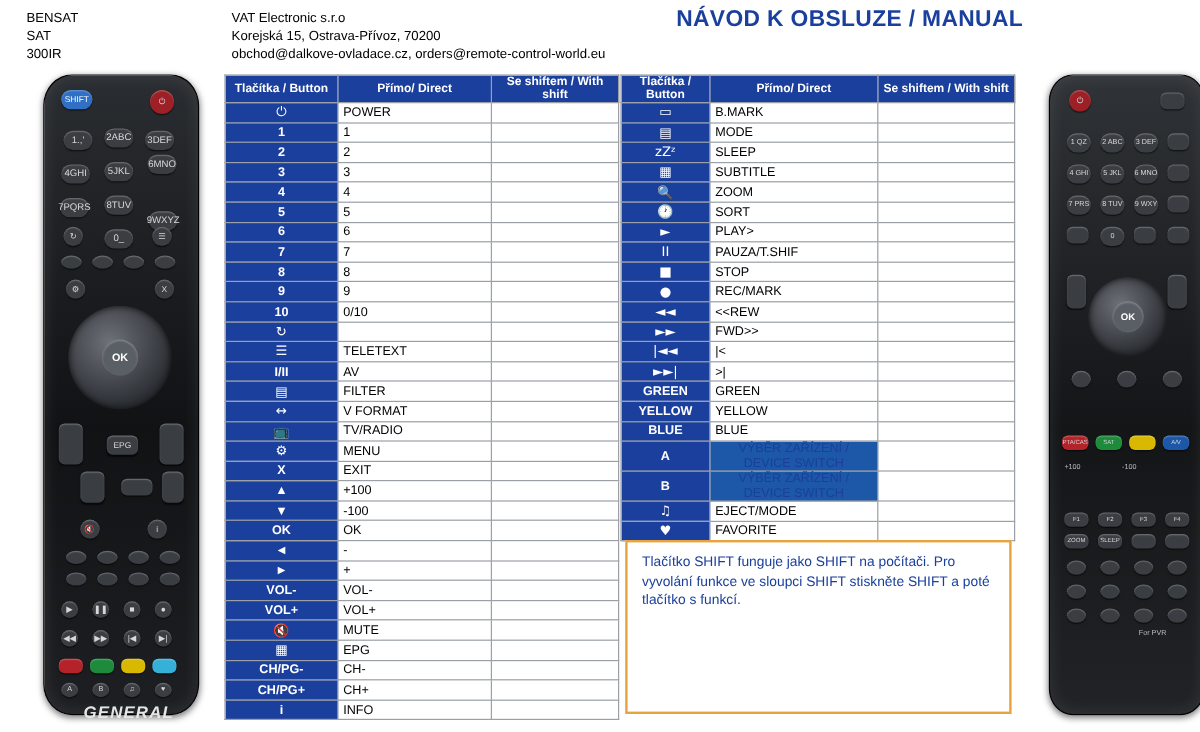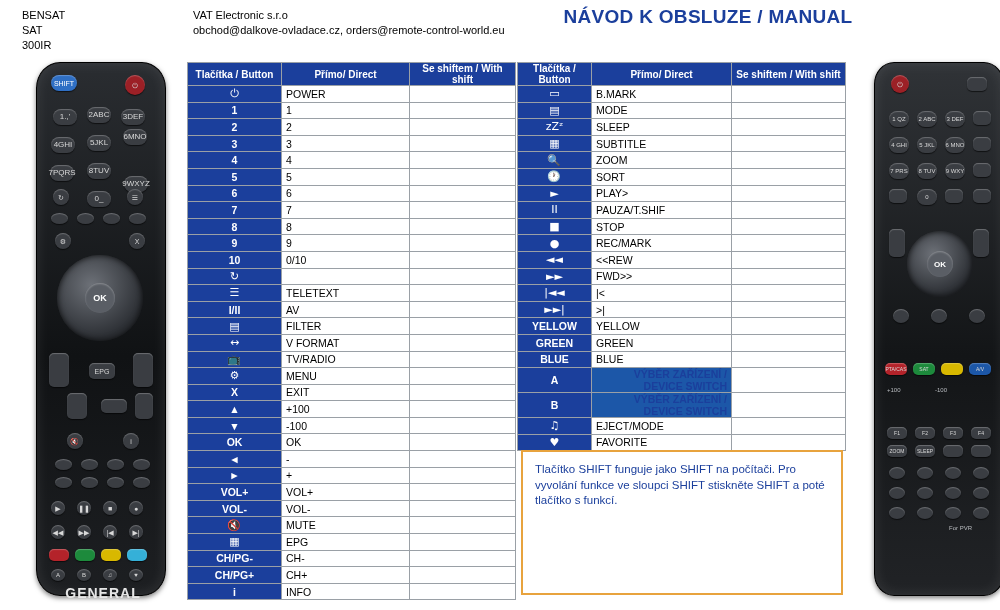--- a/index.html
+++ b/index.html
@@ -28,21 +28,21 @@
   .hdr td{
     background:#1b3f9c;color:#fff;font-weight:bold;text-align:center;font-size:10px;
     height:16px;
   }
   .btncol{
     background:#1b3f9c;color:#ffffff;text-align:center;font-weight:bold;font-size:10.5px;
   }
   .btncol.iconcell{font-family:"DejaVu Sans",sans-serif;font-weight:normal;font-size:11px;}
   .dircol{background:#ffffff;color:#000;}
   .shiftcol{background:#ffffff;}
-  .dircol.blue{color:#1b3f9c;font-weight:bold;text-align:right;}
+  .dircol.blue{color:#1b3f9c;font-weight:normal;text-align:center;}
 
   #table-left{left:169px;top:62px;}
   #table-right{left:499px;top:62px;}
 
   
   #note-box{
     left:503px;top:450px;width:322px;height:145px;
     border:2px solid #e8a33d;background:#fff;
     box-sizing:border-box;padding:10px 12px;
   }
@@ -85,36 +85,37 @@
     position:absolute;border-radius:50%;
     background:radial-gradient(circle at 40% 35%,#6d7178,#2c2f34 70%);
     box-shadow:inset 0 0 6px rgba(0,0,0,.8);
   }
   .okbtn{
     position:absolute;border-radius:50%;background:#5a5e65;color:#fff;
     display:flex;align-items:center;justify-content:center;font-size:9px;font-weight:bold;
     box-shadow:inset 0 1px 2px rgba(255,255,255,.3);
   }
   .brandplate{
-    position:absolute;color:#e6e6e6;font-weight:bold;
-    text-align:center;
+    position:absolute;color:#e6e6e6;font-weight:bold;font-style:italic;
+    text-align:right;
   }
   .lbl{position:absolute;color:#b9bcc0;font-size:6px;}
 </style>
 </head>
 <body>
 
 <div class="abs" id="brand-block">
   <div>BENSAT</div>
   <div>SAT</div>
   <div>300IR</div>
 </div>
 
 <div class="abs" id="vendor-block">
   <div>VAT Electronic s.r.o</div>
+  <div>Korejská 15, Ostrava-Přívoz, 70200</div>
   <div>obchod@dalkove-ovladace.cz, orders@remote-control-world.eu</div>
 </div>
 
 <div class="abs" id="manual-title">NÁVOD K OBSLUZE / MANUAL</div>
 
 <table class="tbl abs" id="table-left">
   <colgroup>
       <col style="width:94px">
       <col style="width:128px">
       <col style="width:106px">
@@ -239,27 +240,27 @@
         <td class="btncol">◄</td>
         <td class="dircol">-</td>
         <td class="shiftcol"></td>
       </tr>
       <tr>
         <td class="btncol">►</td>
         <td class="dircol">+</td>
         <td class="shiftcol"></td>
       </tr>
       <tr>
+        <td class="btncol">VOL-</td>
+        <td class="dircol">VOL-</td>
+        <td class="shiftcol"></td>
+      </tr>
+      <tr>
         <td class="btncol">VOL+</td>
         <td class="dircol">VOL+</td>
-        <td class="shiftcol"></td>
-      </tr>
-      <tr>
-        <td class="btncol">VOL-</td>
-        <td class="dircol">VOL-</td>
         <td class="shiftcol"></td>
       </tr>
       <tr>
         <td class="btncol iconcell">🔇</td>
         <td class="dircol">MUTE</td>
         <td class="shiftcol"></td>
       </tr>
       <tr>
         <td class="btncol iconcell">▦</td>
         <td class="dircol">EPG</td>
@@ -359,27 +360,27 @@
         <td class="btncol iconcell">|◄◄</td>
         <td class="dircol">|&lt;</td>
         <td class="shiftcol"></td>
       </tr>
       <tr>
         <td class="btncol iconcell">►►|</td>
         <td class="dircol">&gt;|</td>
         <td class="shiftcol"></td>
       </tr>
       <tr>
+        <td class="btncol">GREEN</td>
+        <td class="dircol">GREEN</td>
+        <td class="shiftcol"></td>
+      </tr>
+      <tr>
         <td class="btncol">YELLOW</td>
         <td class="dircol">YELLOW</td>
-        <td class="shiftcol"></td>
-      </tr>
-      <tr>
-        <td class="btncol">GREEN</td>
-        <td class="dircol">GREEN</td>
         <td class="shiftcol"></td>
       </tr>
       <tr>
         <td class="btncol">BLUE</td>
         <td class="dircol">BLUE</td>
         <td class="shiftcol"></td>
       </tr>
       <tr>
         <td class="btncol">A</td>
         <td class="dircol blue">VÝBĚR ZAŘÍZENÍ / DEVICE SWITCH</td>

